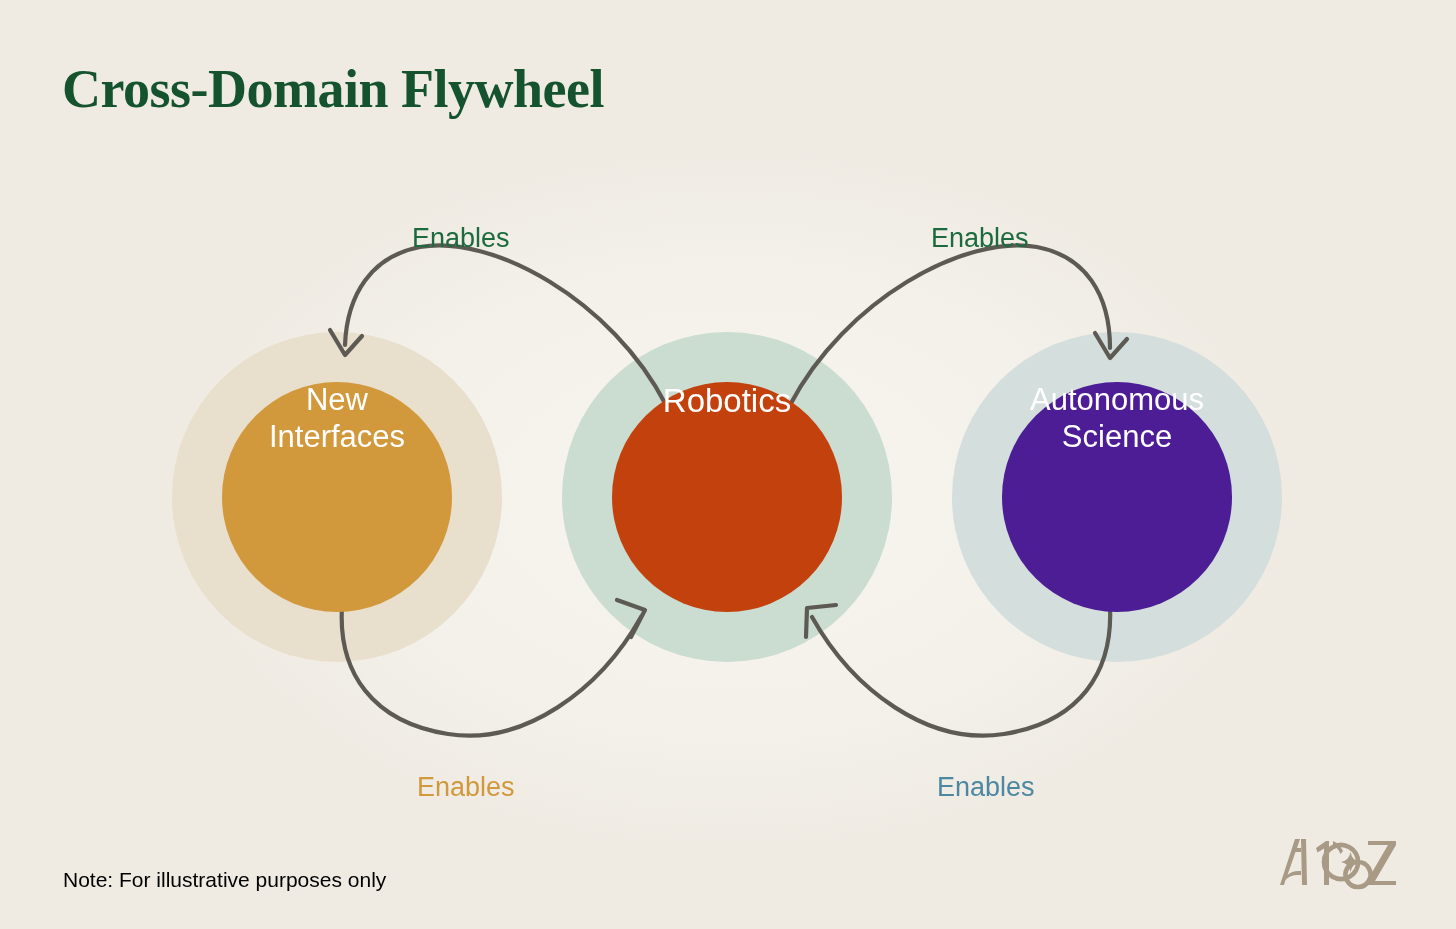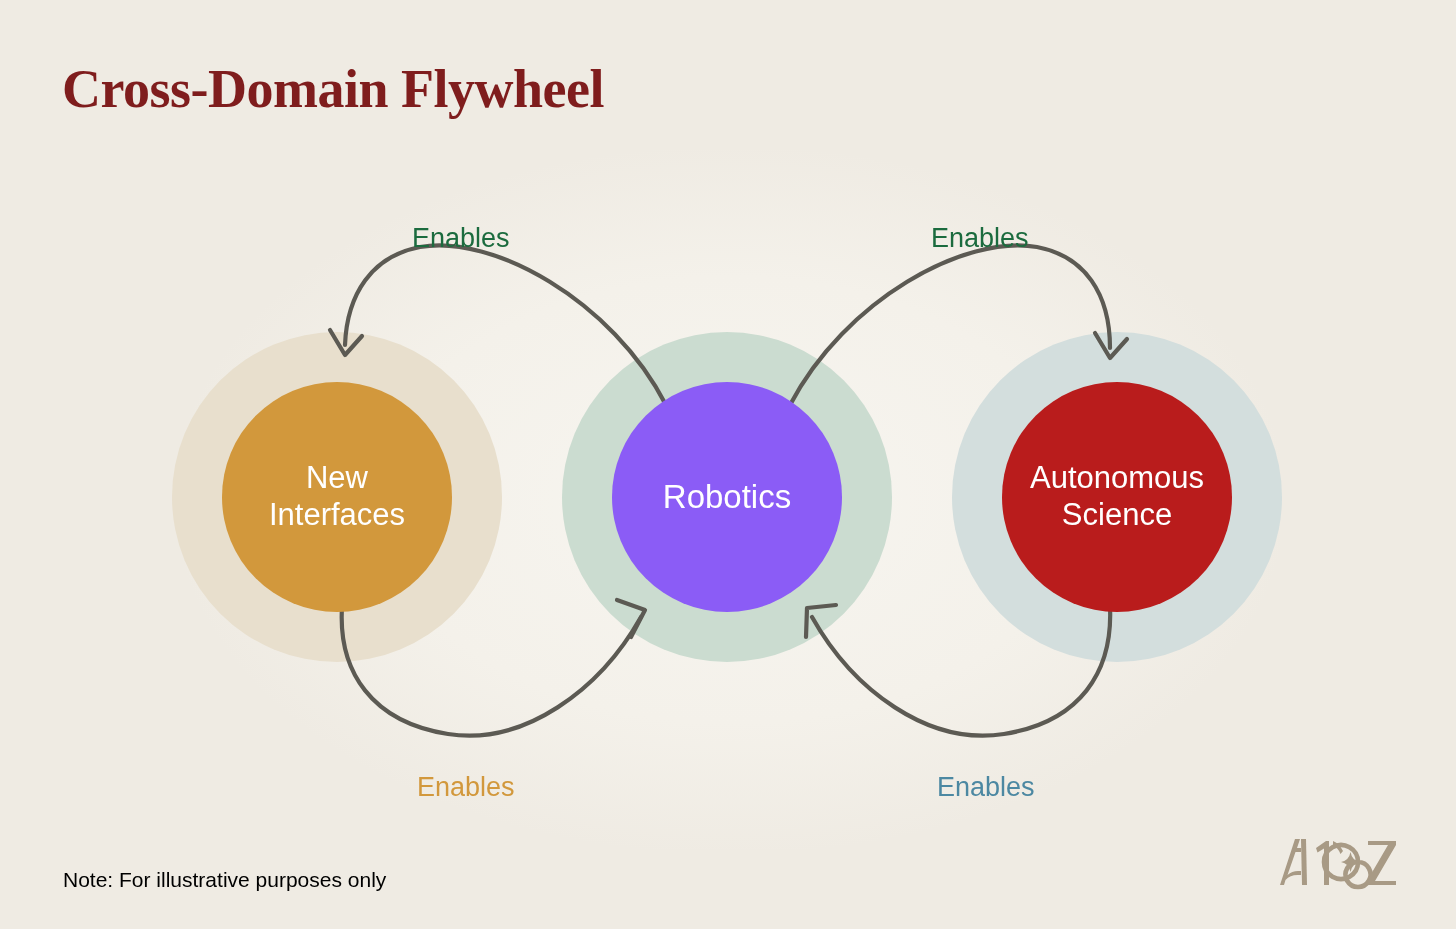--- a/index.html
+++ b/index.html
@@ -29,30 +29,29 @@
   }
 
   #title {
     position: absolute;
     left: 62px;
     top: 58px;
     font-family: "Liberation Serif", "DejaVu Serif", serif;
     font-weight: bold;
     font-size: 54px;
     letter-spacing: -0.5px;
-    color: #7f1d1d;
+    color: #14532d;
     white-space: nowrap;
   }
 
   
   .node {
     position: absolute;
     border-radius: 50%;
     display: flex;
-    align-items: center;
     justify-content: center;
   }
   .halo {
     position: absolute;
     border-radius: 50%;
   }
   .node-label {
     color: #ffffff;
     text-align: center;
     line-height: 1.18;
@@ -61,26 +60,26 @@
     font-family: "Liberation Sans", sans-serif;
   }
 
   
   #halo-interfaces { left: 172px; top: 332px; width: 330px; height: 330px; background: #e8dfcd; }
   #node-interfaces { left: 222px; top: 382px; width: 230px; height: 230px; background: #d2983c; }
   #node-interfaces .node-label { font-size: 31px; }
 
   
   #halo-robotics { left: 562px; top: 332px; width: 330px; height: 330px; background: #cbdcd0; }
-  #node-robotics { left: 612px; top: 382px; width: 230px; height: 230px; background: #8b5cf6; }
+  #node-robotics { left: 612px; top: 382px; width: 230px; height: 230px; background: #c2410c; }
   #node-robotics .node-label { font-size: 33px; }
 
   
   #halo-science { left: 952px; top: 332px; width: 330px; height: 330px; background: #d3dedd; }
-  #node-science { left: 1002px; top: 382px; width: 230px; height: 230px; background: #b91c1c; }
+  #node-science { left: 1002px; top: 382px; width: 230px; height: 230px; background: #4c1d95; }
   #node-science .node-label { font-size: 31px; width: 300px; }
 
   
   #arrows {
     position: absolute;
     left: 0; top: 0;
     width: 1456px;
     height: 929px;
     pointer-events: none;
   }

